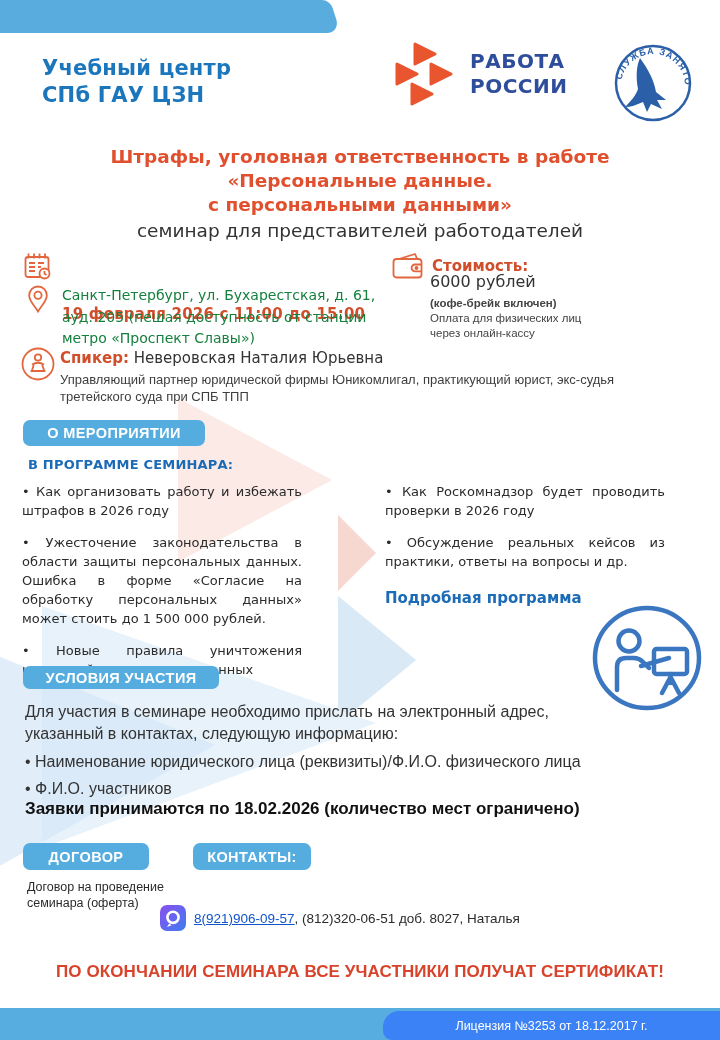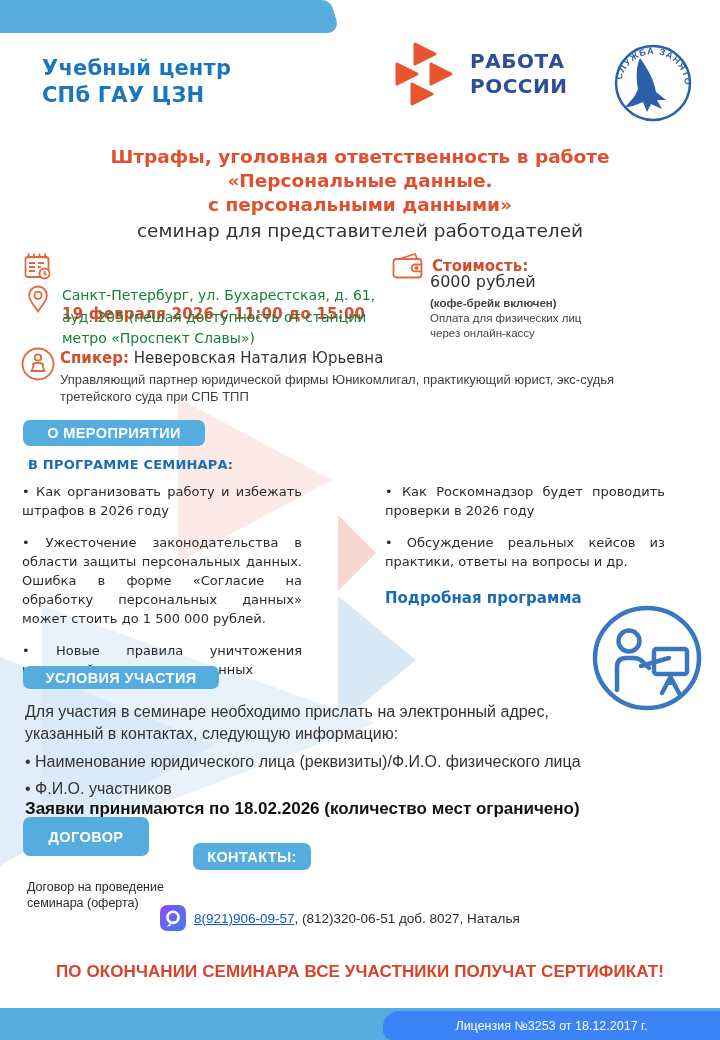--- a/index.html
+++ b/index.html
@@ -217,21 +217,21 @@
       </g>
     </svg>
 
     <div class="pill" style="left:23px;top:666px;width:196px;height:23px;">УСЛОВИЯ УЧАСТИЯ</div>
 
     <div class="cond-intro">Для участия в семинаре необходимо прислать на электронный адрес, указанный в контактах, следующую информацию:</div>
     <div class="cond-item" style="top:753px;">Наименование юридического лица (реквизиты)/Ф.И.О. физического лица</div>
     <div class="cond-item" style="top:780px;">Ф.И.О. участников</div>
     <div class="deadline">Заявки принимаются по 18.02.2026 (количество мест ограничено)</div>
 
-    <div class="pill" style="left:23px;top:817px;width:126px;height:39px;">ДОГОВОР</div>
+    <div class="pill" style="left:23px;top:843px;width:126px;height:27px;">ДОГОВОР</div>
     <div class="pill" style="left:193px;top:843px;width:118px;height:27px;">КОНТАКТЫ:</div>
 
     <div class="contract-caption">Договор на проведение семинара (оферта)</div>
 
 
     <div class="phone">
       <svg width="26" height="26" viewBox="0 0 26 26">
         <defs>
           <linearGradient id="mg" x1="0" y1="0" x2="1" y2="1">
             <stop offset="0" stop-color="#8A4FF0"></stop>

